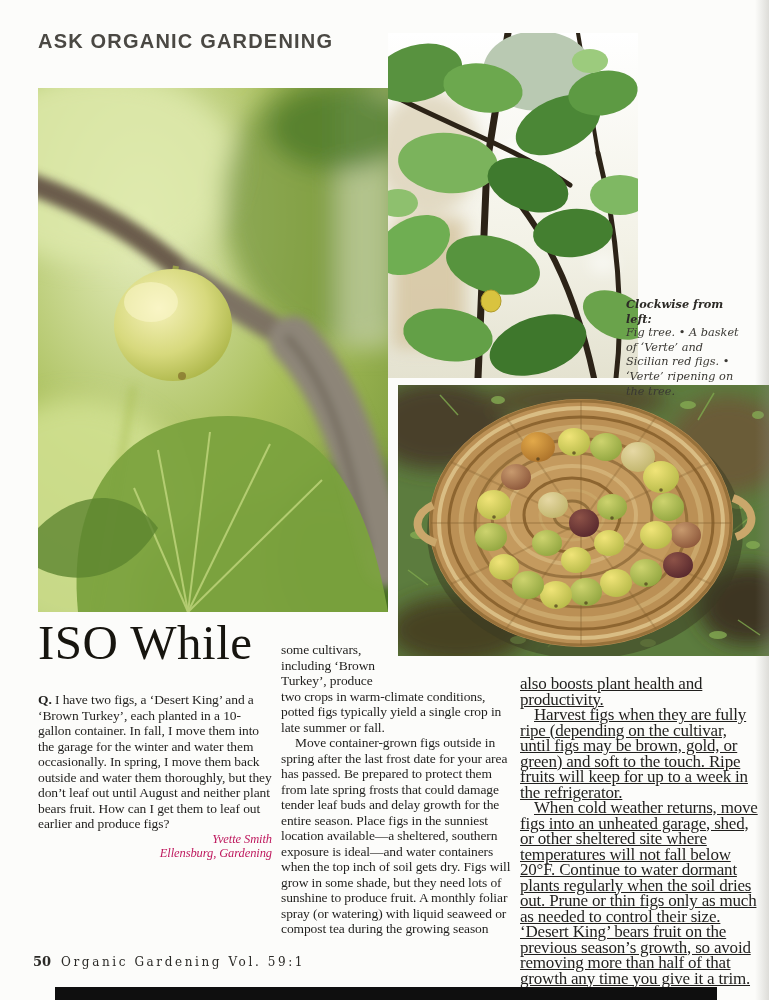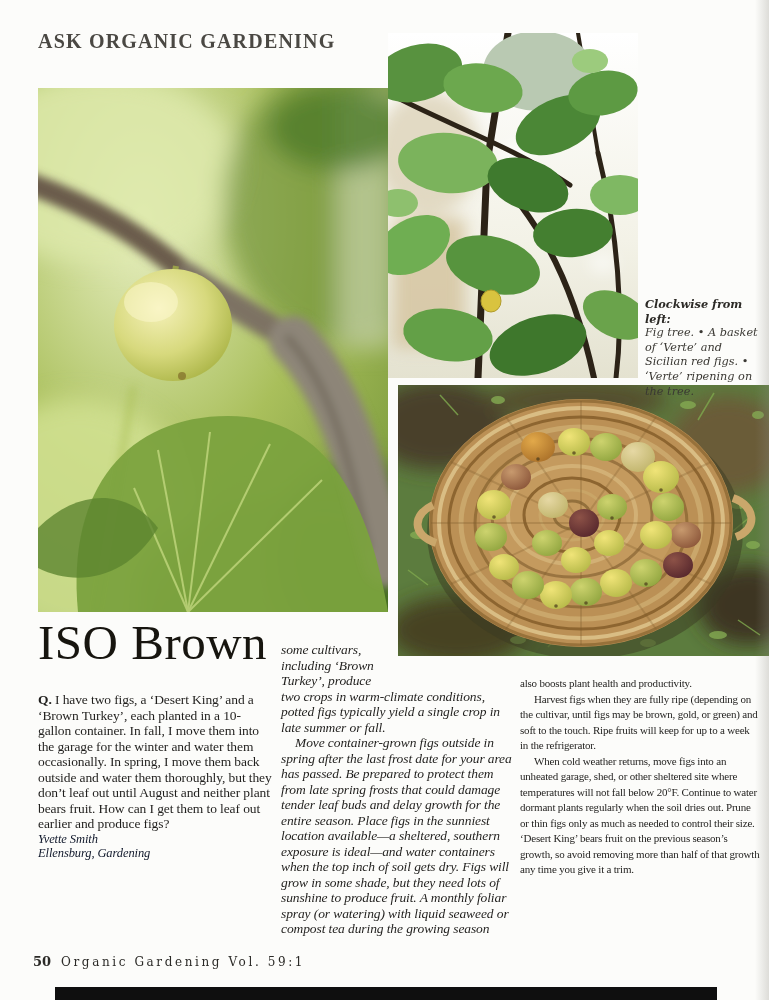--- a/index.html
+++ b/index.html
@@ -5,37 +5,37 @@
   html,body{margin:0;padding:0;background:#e9e8e4;}
   .page{position:relative;width:769px;height:1000px;margin:0 auto;background:#fcfcfa;
         overflow:hidden;font-family:"Liberation Serif",serif;}
   
   .photo{position:absolute;overflow:hidden;background:#dfe3cf;}
   .photo svg{display:block;width:100%;height:100%;}
   #photo-closeup{left:38px;top:88px;width:350px;height:524px;}
   #photo-tree{left:388px;top:33px;width:250px;height:345px;}
   #photo-basket{left:398px;top:385px;width:371px;height:271px;}
   
-  .masthead{position:absolute;left:38px;top:30px;font-family:Liberation Serif, serif;
+  .masthead{position:absolute;left:38px;top:30px;font-family:Liberation Sans, sans-serif;
             font-weight:700;font-size:20px;letter-spacing:1.2px;color:#4a4843;}
   
   .col{position:absolute;font-size:13.5px;line-height:15.5px;color:#201f1d;letter-spacing:-0.1px;}
   #col1{left:38px;top:616px;width:234px;}
-  #col2{left:281px;top:642px;width:233px;font-style:italic;}
-  #col3{left:520px;top:676px;width:240px;font-size:11px;letter-spacing:-0.2px;}
+  #col2{left:281px;top:642px;width:233px;}
+  #col3{left:520px;top:676px;width:240px;font-size:17px;letter-spacing:-0.2px;text-decoration:underline;}
   h1.headline{font-weight:400;font-size:49px;line-height:54px;margin:0 0 22px 0;
               color:#17150f;letter-spacing:0.5px;}
   .col p{margin:0;}
   .lbl{font-weight:700;}
-  .byline{text-align:left;font-style:italic;font-size:12.5px;line-height:14px;
-          margin:3px 0 6px 0;color:#0f172a;}
+  .byline{text-align:right;font-style:italic;font-size:12.5px;line-height:14px;
+          margin:3px 0 6px 0;color:#be185d;}
   .indent{text-indent:14px;}
   .wrap-spacer{float:right;width:122px;height:32px;}
   
-  .caption{position:absolute;left:645px;top:297px;width:122px;font-family:"DejaVu Serif",serif;
+  .caption{position:absolute;left:626px;top:297px;width:122px;font-family:"DejaVu Serif",serif;
            font-style:italic;font-size:11.3px;line-height:14.6px;color:#3a3833;}
   .caption .lead{display:block;font-weight:700;color:#2c2a26;}
   
   .footer{position:absolute;left:33px;top:954px;font-family:"DejaVu Serif",serif;
           font-size:12px;color:#2b2a27;}
   .footer .num{font-weight:700;font-size:13px;margin-right:10px;}
   .footer .issue{letter-spacing:2.6px;}
   .bottom-bar{position:absolute;left:55px;top:987px;width:662px;height:13px;background:#0f0f0f;}
   .right-shade{position:absolute;right:0;top:0;width:14px;height:100%;
                background:linear-gradient(to right, rgba(255,255,255,0), rgba(140,138,128,0.28));}
@@ -278,21 +278,21 @@
       </g>
     </svg>
   </div>
 
   <div class="caption">
     <span class="lead">Clockwise from left:</span>
     <span>Fig tree. • A basket of ‘Verte’ and Sicilian red figs. • ‘Verte’ ripening on the tree.</span>
   </div>
 
   <div class="col" id="col1">
-    <h1 class="headline">ISO Brown</h1>
+    <h1 class="headline">ISO While</h1>
     <p><span class="lbl">Q.</span>
       <span>I have two figs, a ‘Desert King’ and a ‘Brown Turkey’, each planted in a 10-gallon container. In fall, I move them into the garage for the winter and water them occasionally. In spring, I move them back outside and water them thoroughly, but they don’t leaf out until August and neither plant bears fruit. How can I get them to leaf out earlier and produce figs?</span></p>
     <p class="byline"><span>Yvette Smith</span><br>
       <span>Ellensburg, Gardening</span></p>
   </div>
 
   <div class="col" id="col2">
     <div class="wrap-spacer"></div>
     <p>some cultivars, including ‘Brown Turkey’, produce two crops in warm-climate conditions, potted figs typically yield a single crop in late summer or fall.</p>
     <p class="indent">Move container-grown figs outside in spring after the last frost date for your area has passed. Be prepared to protect them from late spring frosts that could damage tender leaf buds and delay growth for the entire season. Place figs in the sunniest location available—a sheltered, southern exposure is ideal—and water containers when the top inch of soil gets dry. Figs will grow in some shade, but they need lots of sunshine to produce fruit. A monthly foliar spray (or watering) with liquid seaweed or compost tea during the growing season</p>

